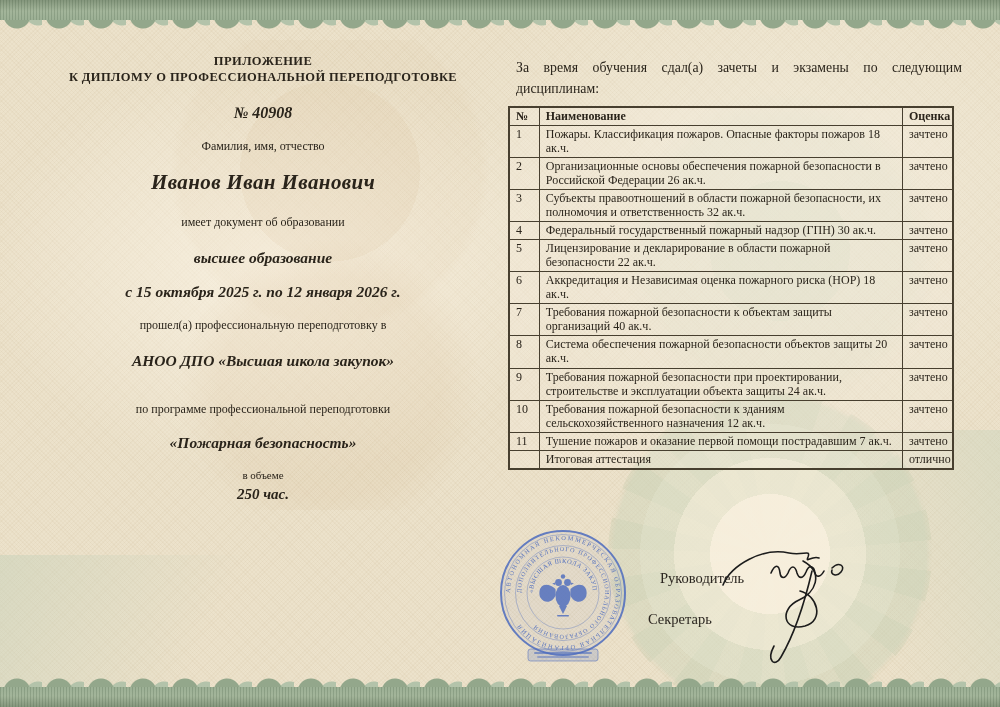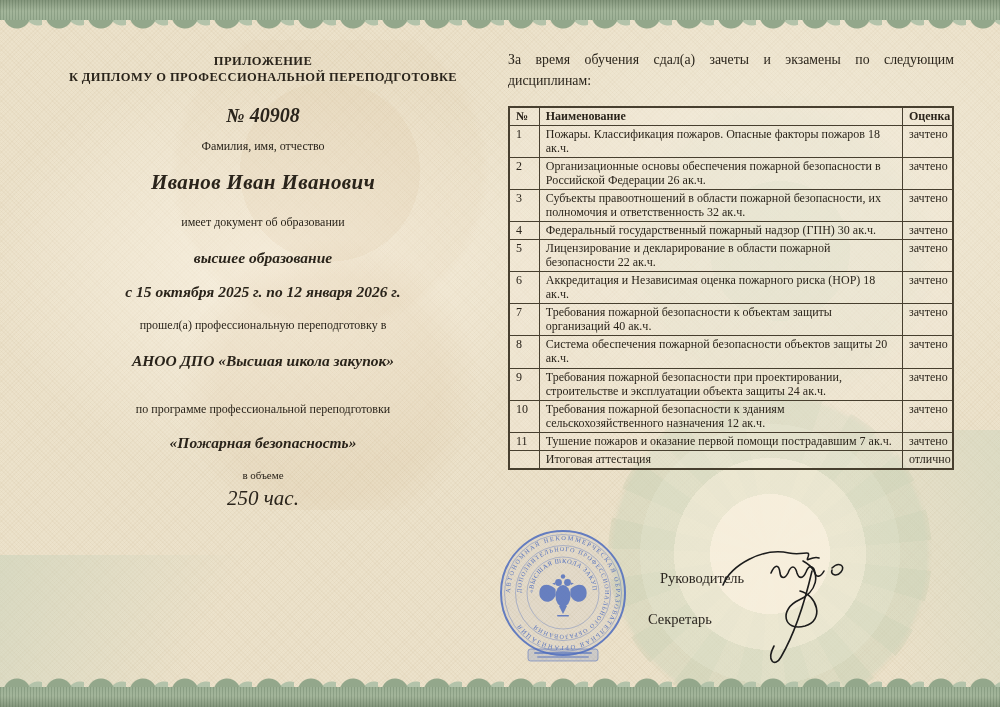--- a/index.html
+++ b/index.html
@@ -40,31 +40,31 @@
       radial-gradient(circle at 50% 50%, rgba(247,239,221,0.95) 0 60px, rgba(236,233,212,0.8) 60px 96px, rgba(219,224,200,0.6) 96px 130px, rgba(205,213,187,0.4) 130px 156px, rgba(205,213,187,0) 160px),
       repeating-conic-gradient(from 8deg at 50% 50%, rgba(190,200,170,0.3) 0 11deg, rgba(190,200,170,0.06) 11deg 22deg);}
   .wm-left-corner{left:0;top:555px;width:280px;height:152px;
     background:linear-gradient(115deg, rgba(200,210,186,0.55), rgba(200,210,186,0) 70%);}
   .wm-right-wash{left:840px;top:430px;width:160px;height:277px;
     background:linear-gradient(250deg, rgba(204,213,189,0.5), rgba(204,213,189,0) 75%);}
   
   .left-page{position:absolute;left:56px;top:0;width:414px;height:530px;z-index:4;}
   .ln{position:absolute;left:0;width:100%;text-align:center;}
   .caps{font-weight:bold;font-size:12.5px;letter-spacing:0.4px;}
-  .num{font-weight:bold;font-style:italic;font-size:20px;}
+  .num{font-weight:bold;font-style:italic;font-size:16px;}
   .plain{font-size:12px;}
   .bi{font-weight:bold;font-style:italic;font-size:15.5px;}
   .name{font-weight:bold;font-style:italic;font-size:21px;letter-spacing:0.4px;}
   .small{font-size:11px;}
-  .vol{font-weight:normal;font-style:italic;font-size:21px;}
+  .vol{font-weight:bold;font-style:italic;font-size:15px;}
   .t54{top:54px}.t70{top:70px}.t104{top:104px}.t139{top:139px}.t170{top:170px}
   .t215{top:215px}.t249{top:249px}.t283{top:283px}.t318{top:318px}.t352{top:352px}
   .t402{top:402px}.t434{top:434px}.t469{top:469px}.t486{top:486px}
   
-  .intro{position:absolute;left:508px;top:50px;width:446px;margin:0;z-index:4;
+  .intro{position:absolute;left:508px;top:50px;width:446px;margin:8px;z-index:4;
     font-size:13.8px;line-height:1.5;text-align:justify;word-spacing:3px;}
   .disc-table{position:absolute;left:508px;top:106px;width:446px;z-index:4;
     border-collapse:collapse;table-layout:fixed;background:rgba(248,241,226,0.25);}
   .disc-table th,.disc-table td{border:1px solid #473f2f;font-size:12px;line-height:1.17;
     padding:1px 4px 2px 6px;vertical-align:top;text-align:left;overflow:hidden;}
   .disc-table{border:2px solid #473f2f;}
   .disc-table th{font-weight:bold;}
   .col-num{width:30px;} .col-name{width:360px;} .col-grade{width:50px;}
   .cell-num{padding-left:7px;}
   

